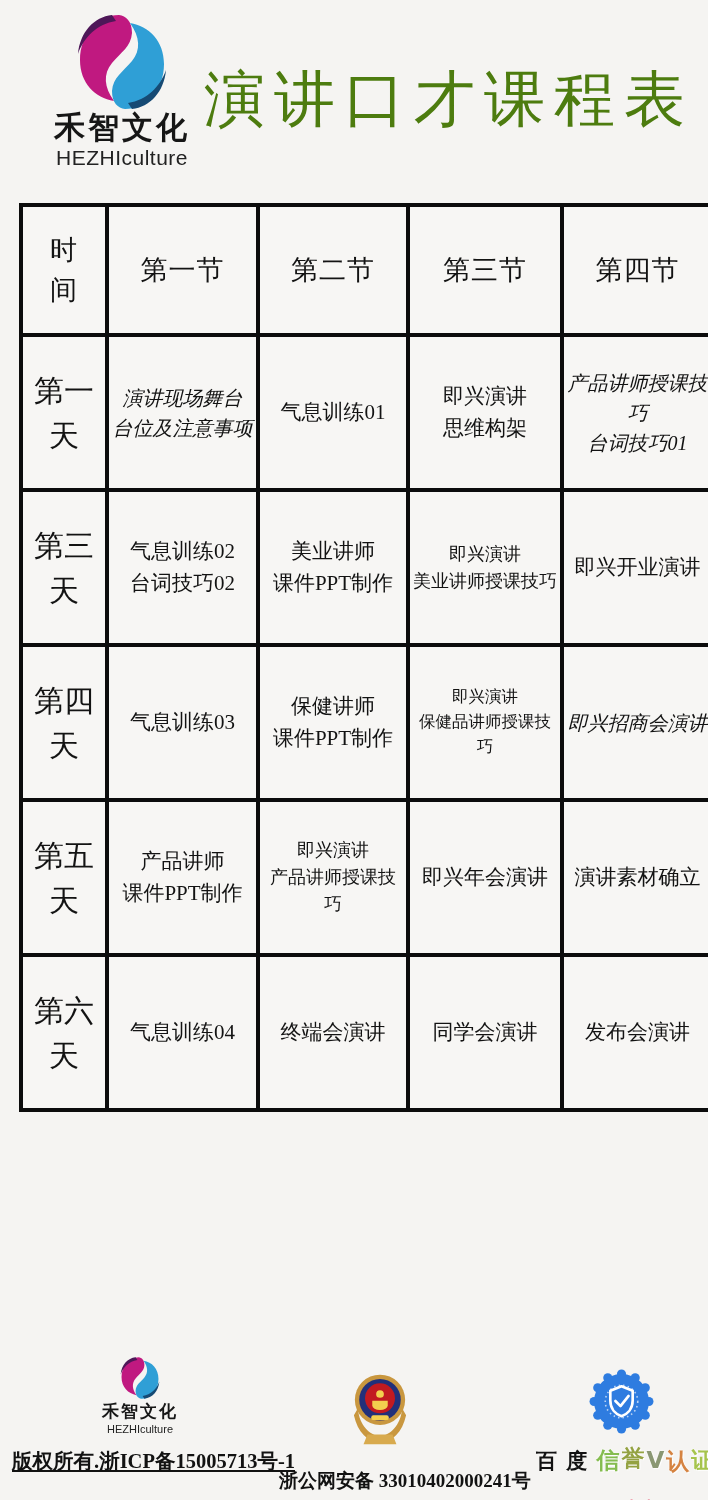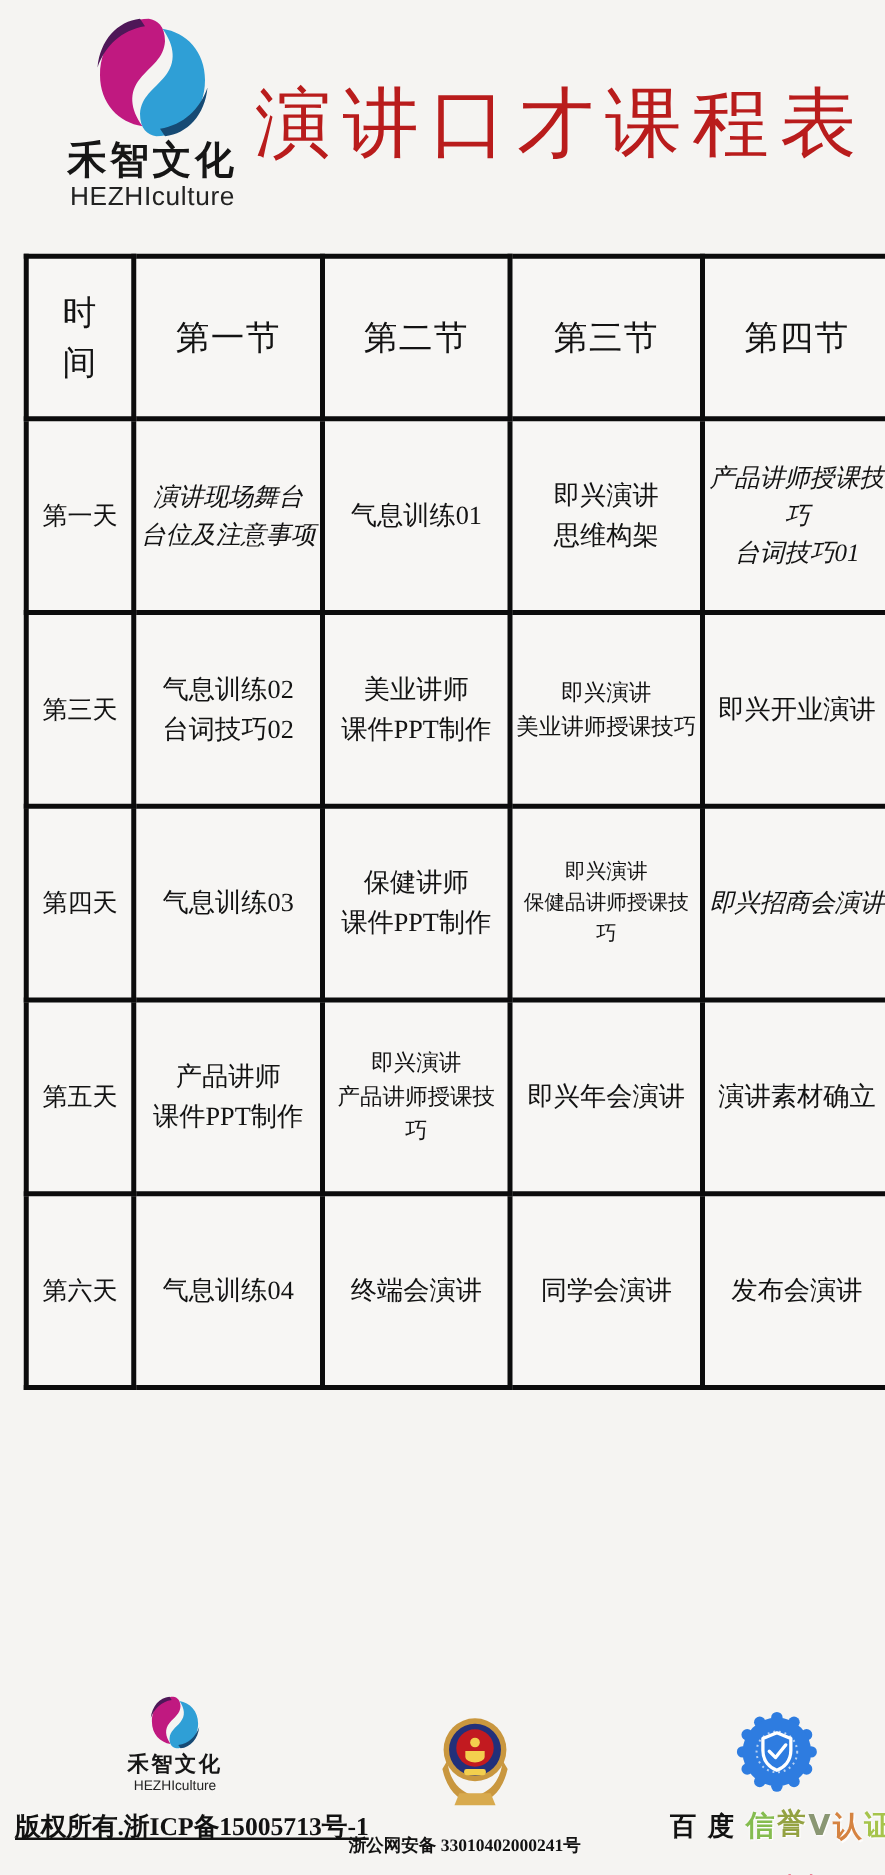--- a/index.html
+++ b/index.html
@@ -11,48 +11,48 @@
 
   
   .brand { position:absolute; left:44px; top:12px; width:156px; text-align:center; }
   .brand .logo { width:102px; height:100px; display:block; margin:0 auto; }
   .brand-cn { font-family:"Liberation Sans", sans-serif; font-weight:bold;
               font-size:31px; letter-spacing:3px; line-height:1.05; color:#161616; }
   .brand-en { font-family:"Liberation Sans", sans-serif; font-size:21px;
               letter-spacing:0.5px; color:#222; margin-top:1px; }
   .page-title { position:absolute; left:198px; top:50px; width:502px; height:100px;
                 text-align:center; line-height:100px; font-size:61px; letter-spacing:9px;
-                color:#b91c1c; white-space:nowrap; }
+                color:#4d7c0f; white-space:nowrap; }
 
   
   table.schedule { position:absolute; left:19px; top:203px; width:692px;
                    border-collapse:collapse; table-layout:fixed; }
   .schedule td { border:4px solid #0c0c0c; background:#f7f6f4; text-align:center;
                  vertical-align:middle; white-space:pre-line; padding:0 2px;
                  font-size:21px; line-height:1.5; color:#131313; }
   .schedule tr.hdr td { height:126px; font-size:27px; letter-spacing:1px; }
   .schedule tr.data td { height:151px; }
-  .schedule td.day { font-size:20px; }
+  .schedule td.day { font-size:30px; }
   .schedule td.fs20 { font-size:20px;font-style:italic; }
   .schedule td.fs18 { font-size:18px; }
   .schedule td.fs16 { font-size:16.5px; }
 
   
   .f-brand { position:absolute; left:78px; top:1356px; width:124px; text-align:center; }
   .f-brand .logo { width:46px; height:44px; display:block; margin:0 auto; }
   .f-brand-cn { font-family:"Liberation Sans", sans-serif; font-weight:bold;
                 font-size:17px; letter-spacing:2px; color:#161616; }
   .f-brand-en { font-family:"Liberation Sans", sans-serif; font-size:11px; color:#222; }
 
   .police-badge { position:absolute; left:351px; top:1371px; width:58px; height:75px; }
   .baidu-badge  { position:absolute; left:589px; top:1369px; width:65px; height:65px; }
 
   .foot-text { position:absolute; font-weight:bold; white-space:nowrap; color:#121212; }
   .copyright { left:12px;  top:1447px; font-size:20.5px;text-decoration:underline; }
-  .police-record { left:279px; top:1468px; font-size:14px; }
+  .police-record { left:279px; top:1468px; font-size:19px; }
   .baidu-line { left:536px; top:1445px; font-size:21px; letter-spacing:2px; }
   .baidu-line .wm { font-family:"DejaVu Sans", sans-serif; font-weight:bold;
                     font-size:23px; opacity:0.9;
                     text-shadow:0 0 2px #ffffff, 1px 1px 0 #ffffff; }
   .wm-c0 { color:#79b73e; } .wm-c1 { color:#8a9a2f; position:relative; top:-2px; }
   .wm-c2 { color:#7f8d66; } .wm-c3 { color:#d2772e; position:relative; top:1px; }
   .wm-c4 { color:#9ebf3b; }
   .watermark-url { position:absolute; right:3px; top:1463px; font-weight:bold;
                    font-family:"DejaVu Sans Mono", monospace; font-size:13.5px;
                    letter-spacing:0.5px; color:#e9607a;margin-top:35px; }

